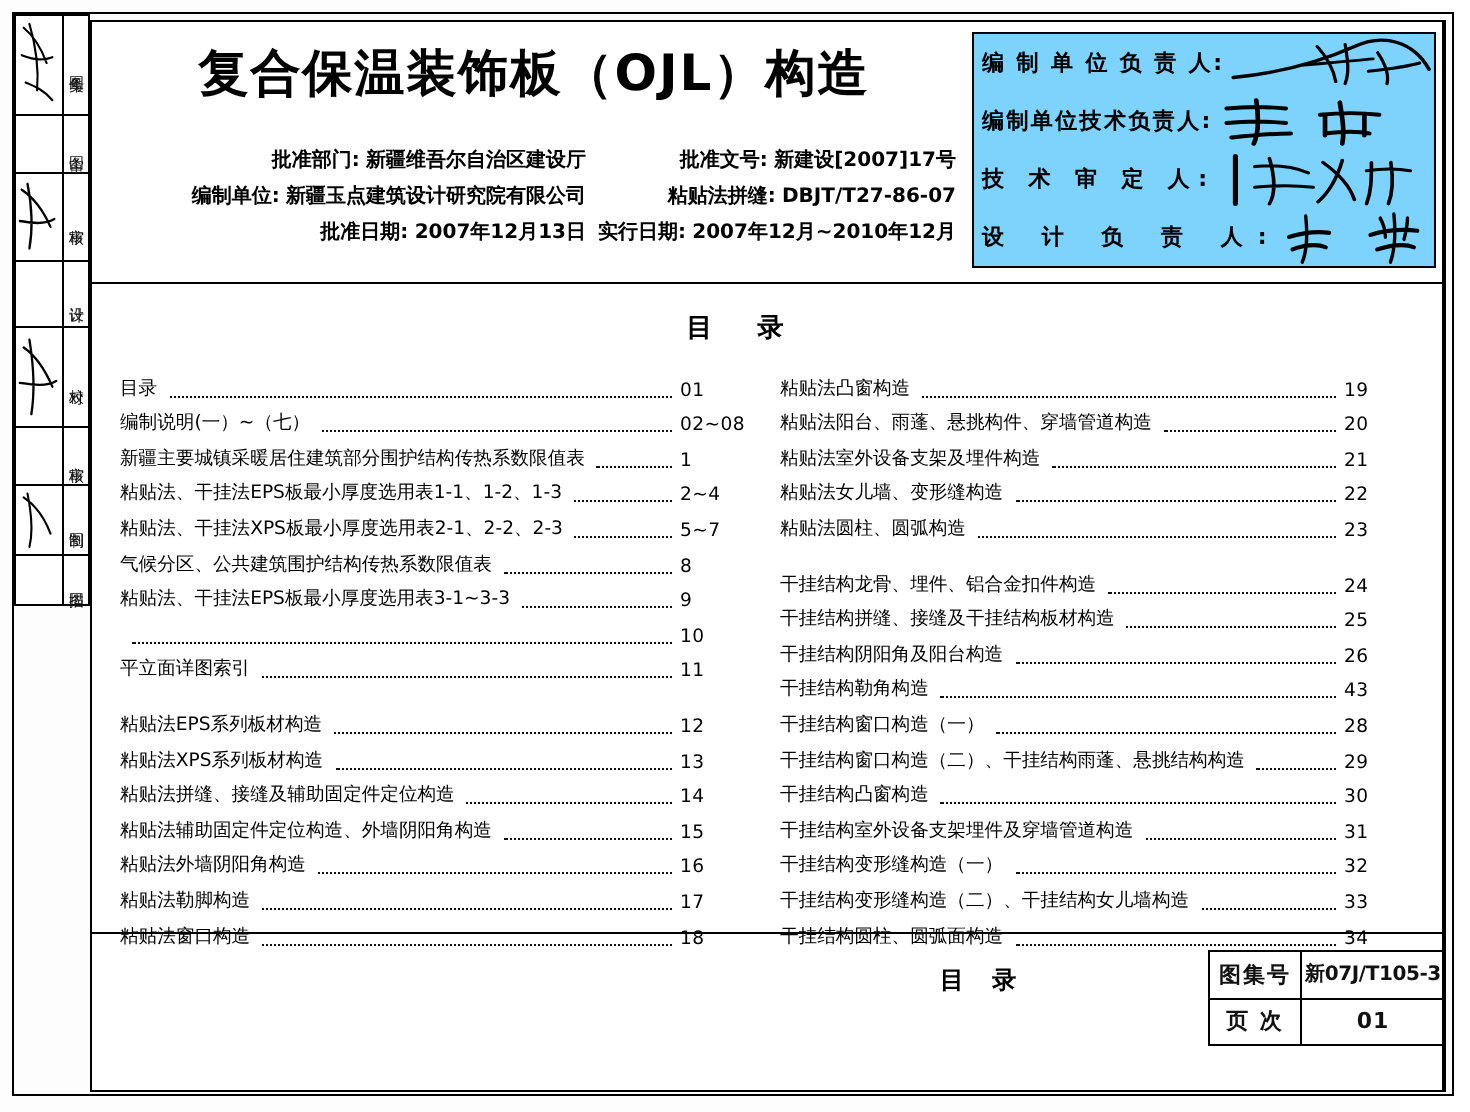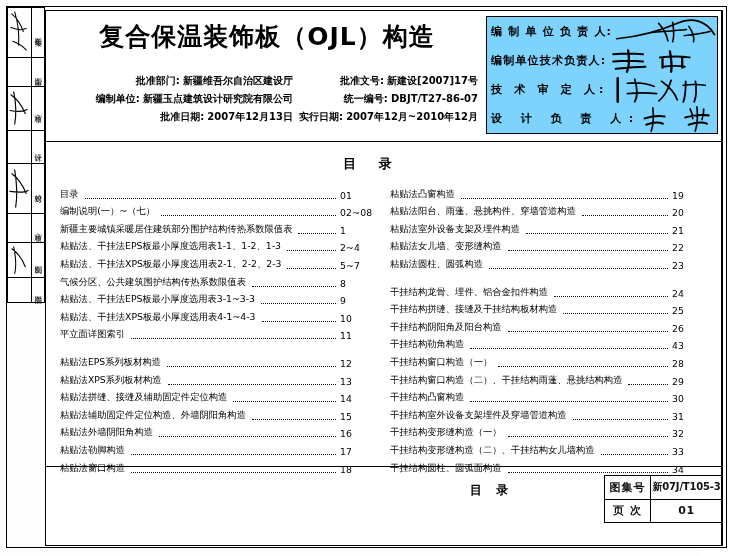--- a/index.html
+++ b/index.html
@@ -327,21 +327,21 @@
         <span class="meta-k">批准文号:</span>
         <span class="meta-v">新建设[2007]17号</span>
       </div>
     </div>
     <div class="meta-row">
       <div class="meta-left">
         <span class="meta-k">编制单位:</span>
         <span class="meta-v">新疆玉点建筑设计研究院有限公司</span>
       </div>
       <div class="meta-right">
-        <span class="meta-k">统一编号:</span>
+        <span class="meta-k">粘贴法拼缝:</span>
         <span class="meta-v">DBJT/T27-86-07</span>
       </div>
     </div>
     <div class="meta-row">
       <div class="meta-left">
         <span class="meta-k">批准日期:</span>
         <span class="meta-v">2007年12月13日</span>
       </div>
       <div class="meta-right">
         <span class="meta-k">实行日期:</span>
@@ -426,21 +426,20 @@
       <span class="toc-txt">气候分区、公共建筑围护结构传热系数限值表</span>
       <span class="toc-dots"></span>
       <span class="toc-pg">8</span>
     </div>
     <div class="toc-entry">
       <span class="toc-txt">粘贴法、干挂法EPS板最小厚度选用表3-1~3-3</span>
       <span class="toc-dots"></span>
       <span class="toc-pg">9</span>
     </div>
     <div class="toc-entry">
-      <span class="toc-txt">粘贴法、干挂法XPS板最小厚度选用表4-1~4-3</span>
       <span class="toc-dots"></span>
       <span class="toc-pg">10</span>
     </div>
     <div class="toc-entry">
       <span class="toc-txt">平立面详图索引</span>
       <span class="toc-dots"></span>
       <span class="toc-pg">11</span>
     </div>
     <div class="toc-entry gap">
       <span class="toc-txt">粘贴法EPS系列板材构造</span>

